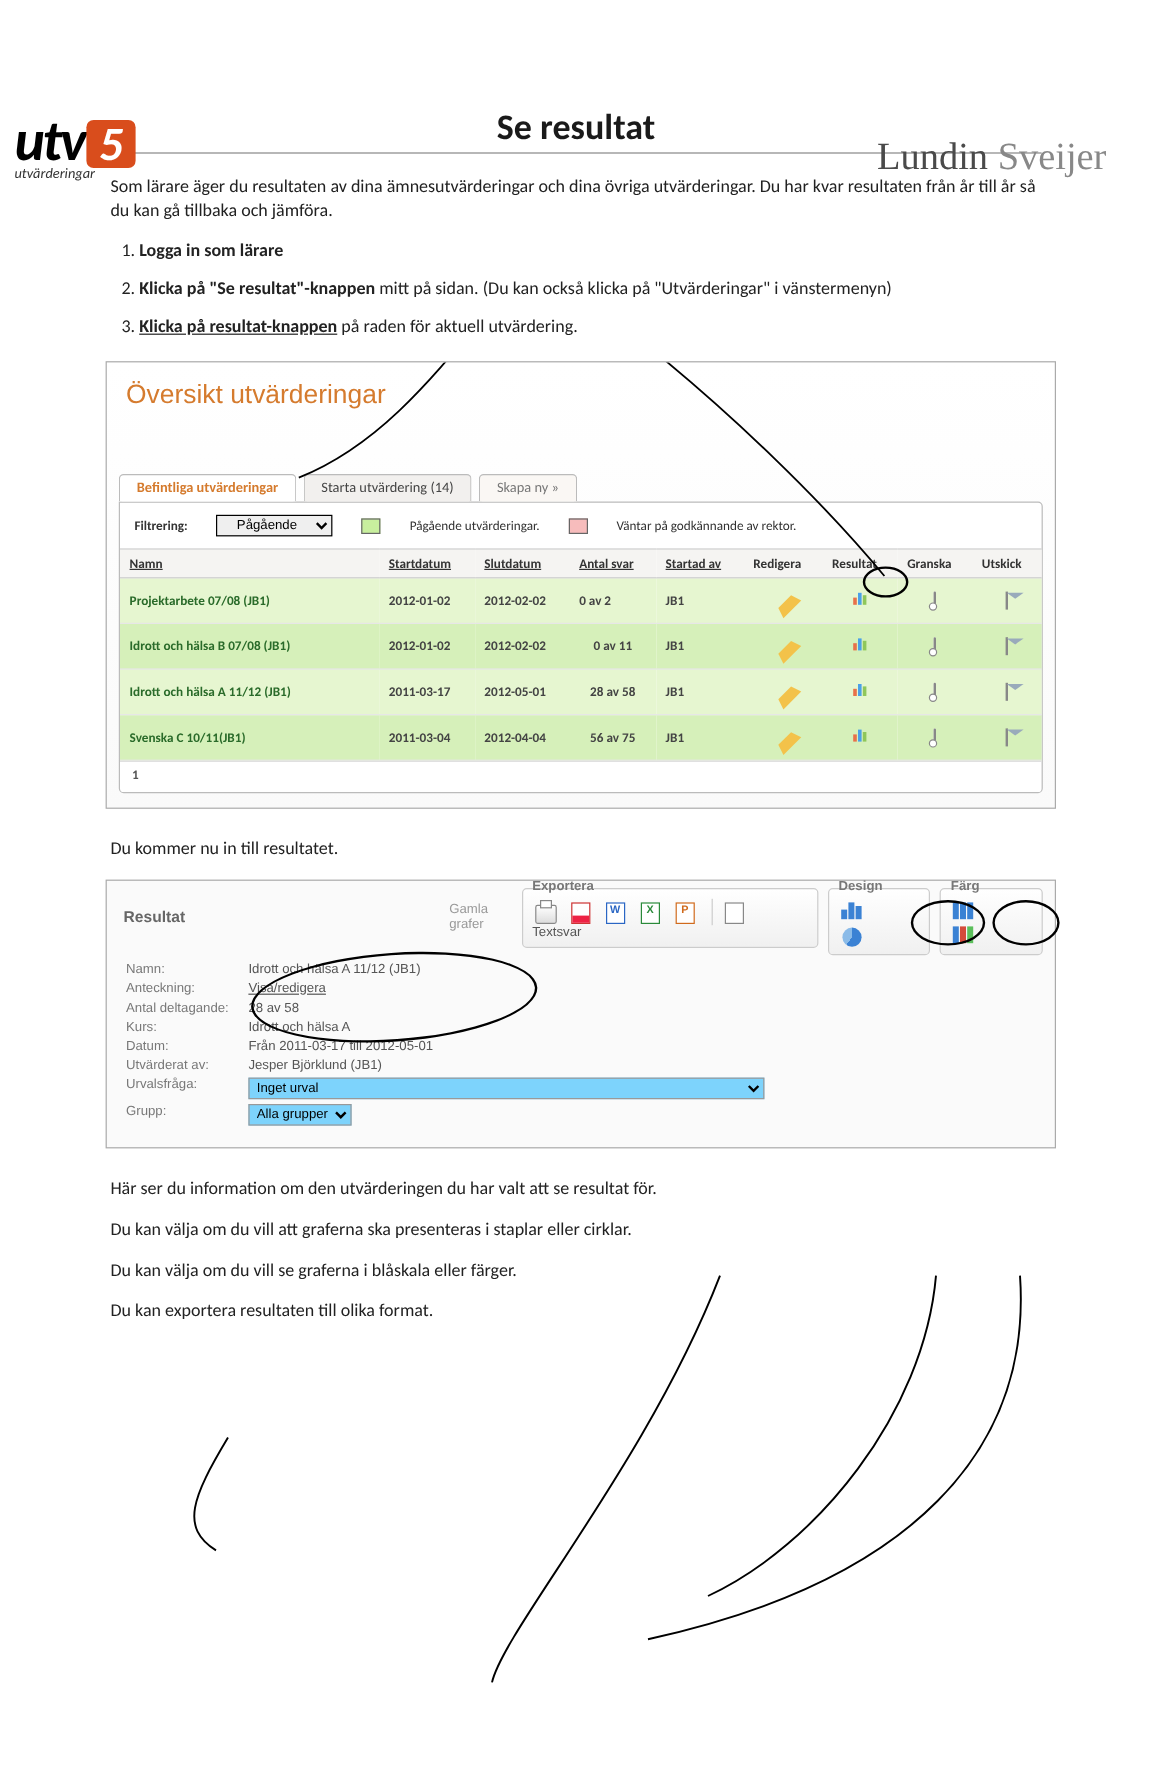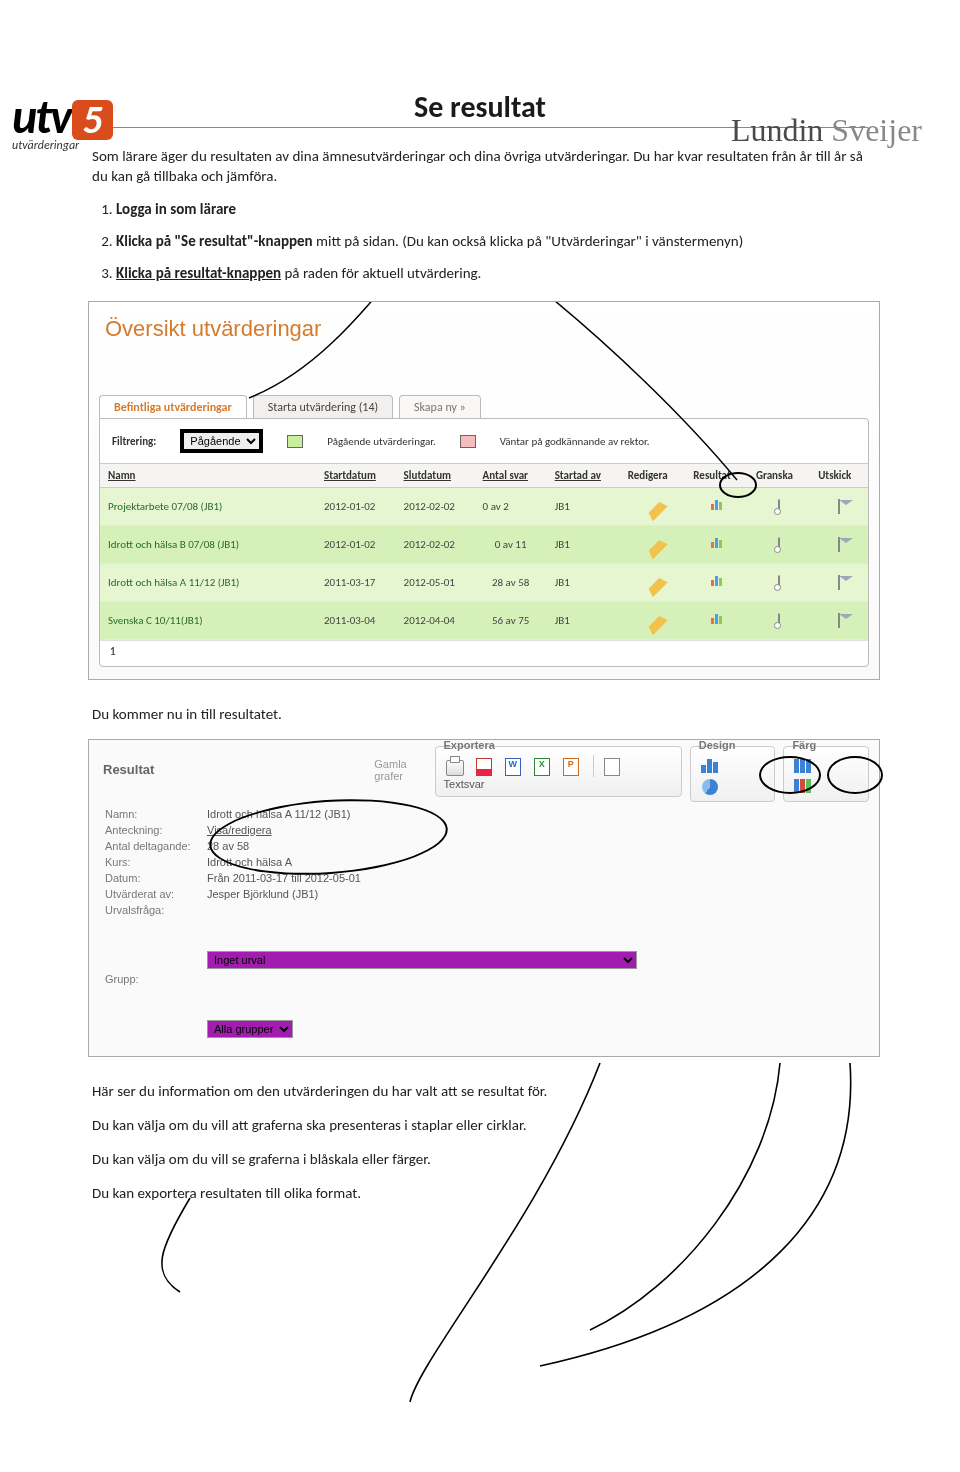--- a/index.html
+++ b/index.html
@@ -22,29 +22,29 @@
 
   
   .shot1 { border:1px solid #aaa; background:linear-gradient(#fff,#fafafa); margin:18px 0 0 -4px; width:790px; position:relative;}
   .shot1 .hdr { font-size:22px; color:#d57b2e; padding:14px 16px 10px 16px; font-family: Arial, sans-serif;}
   .shot1 .tabs { display:flex; gap:6px; padding:0 10px;margin-top:43px;}
   .shot1 .tab { border:1px solid #bbb; border-bottom:none; border-radius:4px 4px 0 0; padding:4px 14px; font-size:12px; color:#444; background:#f2f0ee;}
   .shot1 .tab.active { background:#fff; color:#d57b2e; font-weight:600;}
   .shot1 .tab.new { background:#faf7f4; color:#777;}
   .shot1 .tabcontent{ border:1px solid #bbb; border-radius:0 4px 4px 4px; margin:0 10px 12px 10px; background:#fff;}
   .filterbar { display:flex; align-items:center; gap:24px; padding:10px 12px; font-size:11px; color:#333;}
-  .filterbar select { font-size:11px; border:4px solid #000000; padding:1px 2px;}
+  .filterbar select { font-size:11px; border:1px solid #000000; padding:1px 12px;}
   .leg { width:14px; height:11px; border:1px solid #666; display:inline-block; vertical-align:middle;}
   .leg.g{ background:#c8ef9e;}
   .leg.p{ background:#f7bcbc;}
   .tbl { width:100%; border-collapse:collapse; font-size:11px;}
   .tbl th { text-align:left; background:#f5f4f2; border-top:1px solid #ccc; border-bottom:1px solid #ccc; padding:5px 8px; color:#333;}
   .tbl th.u { text-decoration:underline;}
   .tbl td { border-bottom:1px solid #e7e7e7; padding:5px 8px; color:#444;}
-  .tbl tbody tr { background:#e6f6d0;}
+  .tbl tbody tr { background:#e6f6d0;font-weight:bold;}
   .tbl tbody tr.alt { background:#d6f0ba;}
   .icn { width:15px; height:13px; display:inline-block;}
   .icn-edit { border-bottom:9px solid #f3c24a; border-left:3px solid transparent; border-right:3px solid transparent; transform:rotate(-45deg); margin-top:2px;}
   .icn-bars span{display:inline-block;width:3px;margin-right:1px;background:#4aa0e8;}
   .icn-bars span.b1{height:6px;background:#e8714a;}
   .icn-bars span.b2{height:10px;background:#4aa0e8;}
   .icn-bars span.b3{height:8px;background:#8fc75b;}
   .icn-mag { width:12px;height:12px;border:1px solid #888; border-radius:2px; position:relative; background:#fcfcfc;}
   .icn-mag::after{content:"";position:absolute;width:5px;height:5px;border:1px solid #888;border-radius:50%;right:-2px;bottom:-2px;background:#fff;}
   .icn-mail { width:15px;height:10px;border:1px solid #888;background:linear-gradient(#e9eef4,#cdd7e2);position:relative;}
@@ -60,21 +60,21 @@
   .shot2 .section-label{ font-size:13px; color:#666; font-weight:600; padding:16px 0 0 0;}
   .shot2 .grp-label { color:#777; font-size:11px; font-weight:700; margin-bottom:4px;}
   .shot2 .exportbox,.shot2 .designbox,.shot2 .colorbox { border:1px solid #ccc; border-radius:4px; padding:6px 24px 6px 8px; background:linear-gradient(#fff,#f0f0f0); margin-left:8px;}
   .shot2 .exportbox { margin-left:auto;}
   .shot2 .ibtn { display:inline-flex; align-items:flex-end; justify-content:center; width:22px;height:20px; margin-right:4px; border-radius:3px; vertical-align:middle;}
   .shot2 .sep { display:inline-block; height:22px; border-left:1px solid #ccc; margin:0 4px; vertical-align:middle;}
   .shot2 .details { padding:4px 16px 16px 16px; font-size:11px; color:#666;}
   .shot2 .details .row{ display:flex; padding:2px 0;}
   .shot2 .details .row .k{ width:102px; color:#787878;}
   .shot2 .details .row .v{ color:#555;}
-  .shot2 select { font-size:11px; border:1px solid #999; padding:1px 2px; background:#a21caf;margin-top:47px;}
+  .shot2 select { font-size:11px; border:1px solid #999; padding:1px 2px; background:#7dd3fc;}
   .shot2 .gamla { color:#999; font-size:11px; margin:12px 0 0 220px;}
   
   .ic-print{ width:16px;height:14px;border:1px solid #888;background:linear-gradient(#fff,#ddd);border-radius:2px;position:relative;}
   .ic-print::before{content:"";position:absolute;left:3px;top:-5px;width:8px;height:5px;border:1px solid #888;background:#fff;}
   .ic-pdf{ width:14px;height:16px;border:1px solid #c33;background:#fff;position:relative;}
   .ic-pdf::after{content:"";position:absolute;left:0;right:0;bottom:0;height:6px;background:#e24;}
   .ic-doc{width:14px;height:16px;border:1px solid #2a66c4;background:#fff;}
   .ic-doc::after{content:"W";font-size:9px;color:#2a66c4;font-weight:bold;display:block;text-align:center;}
   .ic-xls{width:14px;height:16px;border:1px solid #2a8a3a;background:#fff;}
   .ic-xls::after{content:"X";font-size:9px;color:#2a8a3a;font-weight:bold;display:block;text-align:center;}

